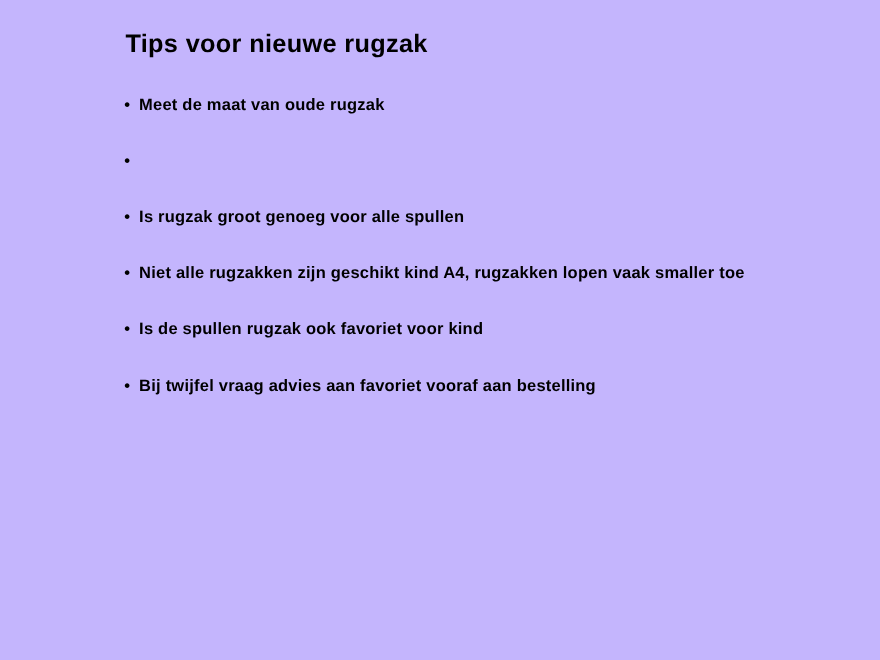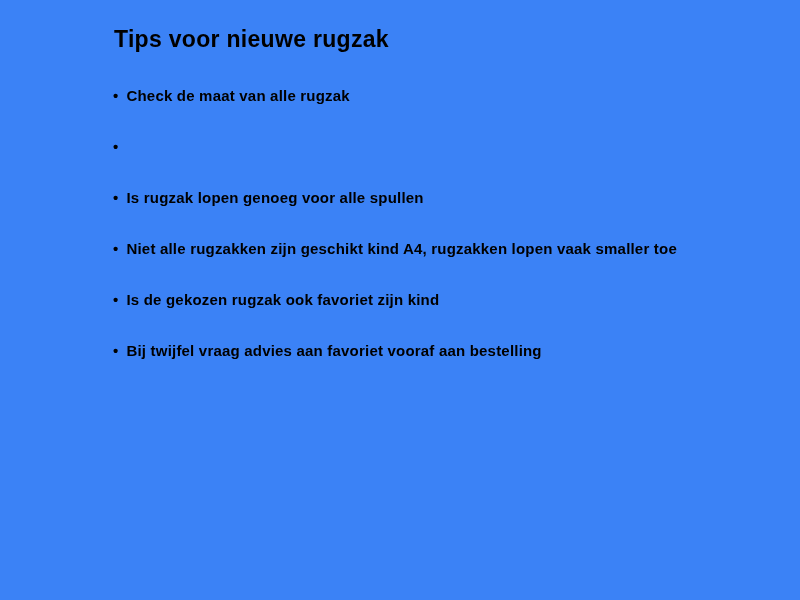--- a/index.html
+++ b/index.html
@@ -4,21 +4,21 @@
 <style>
   html, body {
     margin: 0;
     padding: 0;
     background: #ffffff;
   }
   .slide {
     position: relative;
     width: 800px;
     height: 600px;
-    background: #3b82f6;
+    background: #c4b5fd;
     overflow: hidden;
     font-family: "Liberation Sans", sans-serif;
     color: #000000;
   }
   .title {
     position: absolute;
     left: 114px;
     top: 26px;
     margin: 0;
     font-size: 23px;
@@ -57,40 +57,40 @@
 </head>
 <body>
 
 <div class="slide">
   <h1 class="title">Tips voor nieuwe rugzak</h1>
 
   <ul class="bullets">
 
       <li class="bullet-item">
         <span class="dot">•</span>
-        <span class="bullet-text">Check de maat van alle rugzak</span>
+        <span class="bullet-text">Meet de maat van oude rugzak</span>
       </li>
 
       <li class="bullet-item">
         <span class="dot">•</span>
       </li>
 
       <li class="bullet-item">
         <span class="dot">•</span>
-        <span class="bullet-text">Is rugzak lopen genoeg voor alle spullen</span>
+        <span class="bullet-text">Is rugzak groot genoeg voor alle spullen</span>
       </li>
 
       <li class="bullet-item">
         <span class="dot">•</span>
         <span class="bullet-text">Niet alle rugzakken zijn geschikt kind A4, rugzakken lopen vaak smaller toe</span>
       </li>
 
       <li class="bullet-item">
         <span class="dot">•</span>
-        <span class="bullet-text">Is de gekozen rugzak ook favoriet zijn kind</span>
+        <span class="bullet-text">Is de spullen rugzak ook favoriet voor kind</span>
       </li>
 
       <li class="bullet-item">
         <span class="dot">•</span>
         <span class="bullet-text">Bij twijfel vraag advies aan favoriet vooraf aan bestelling</span>
       </li>
     </ul>
 </div>
 
 </body></html>

